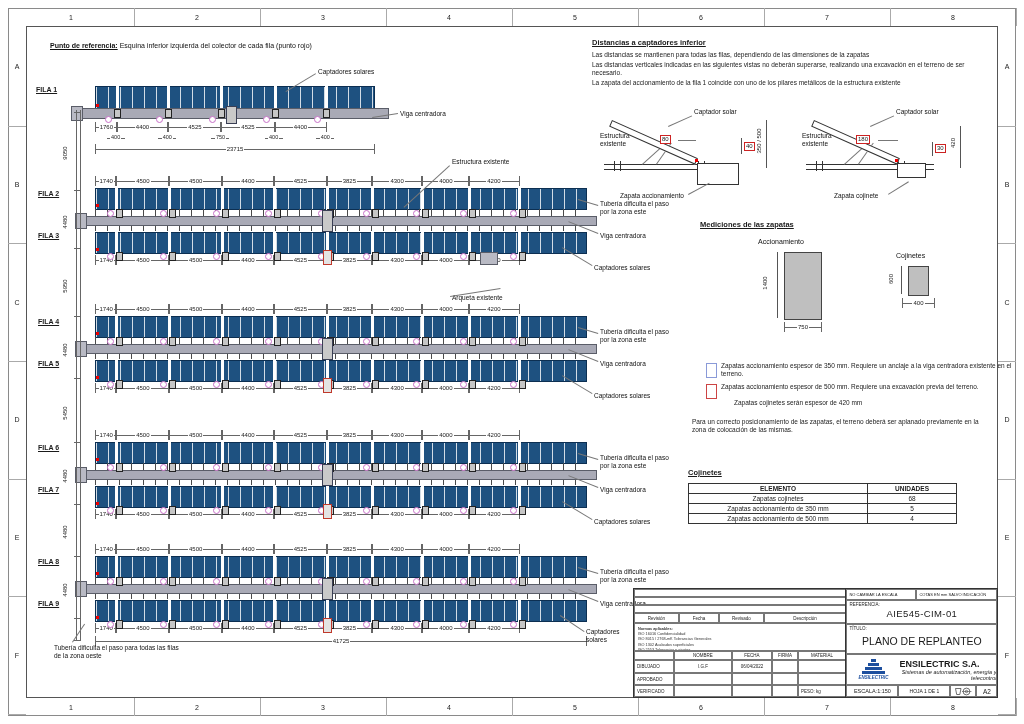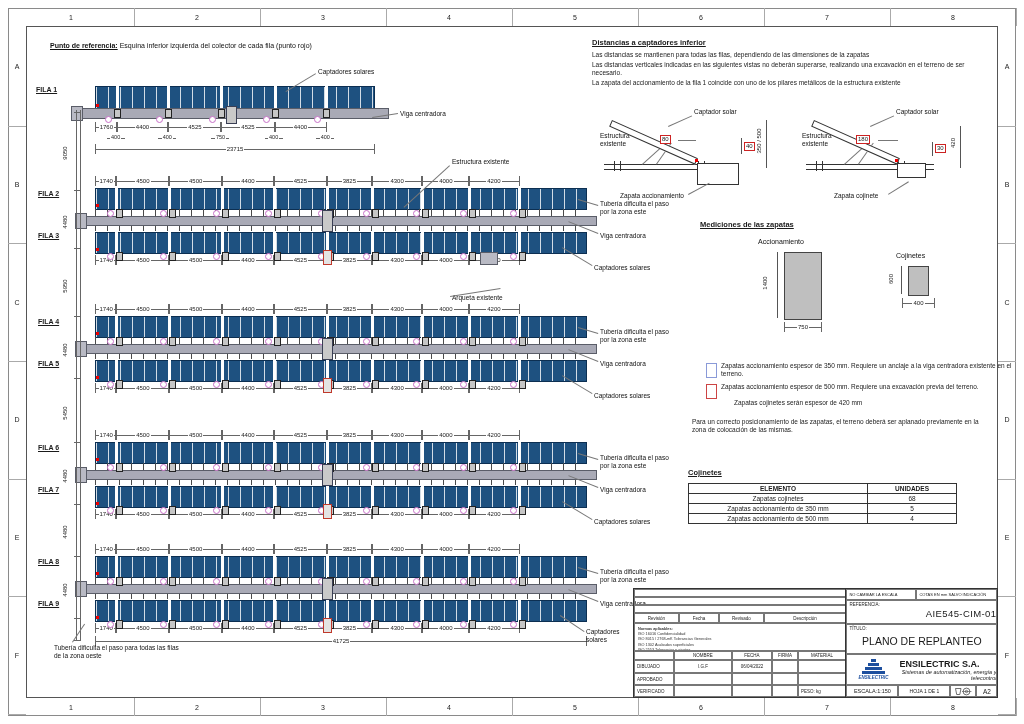--- a/index.html
+++ b/index.html
@@ -875,21 +875,21 @@
       <div class="cell tinytxt" style="width:48px;display:flex;align-items:center;padding-left:2px;">PESO: kg</div>
     </div>
   </div>
   <div class="tb-right">
     <div class="abs" style="left:0;top:0;width:151px;height:11px;display:flex;">
       <div class="cell" style="width:70px;display:flex;align-items:center;padding-left:2px;font-size:4px;">NO CAMBIAR LA ESCALA</div>
       <div class="cell" style="width:81px;display:flex;align-items:center;padding-left:2px;font-size:4px;">COTAS EN mm SALVO INDICACIÓN</div>
     </div>
     <div class="cell abs" style="left:0;top:11px;width:151px;height:24px;">
       <div class="tinytxt" style="padding:1px 2px;">REFERENCIA:</div>
-      <div style="font-size:9.5px;text-align:right;letter-spacing:.4px;">AIE545-CIM-01</div>
+      <div style="font-size:9.5px;text-align:center;letter-spacing:.4px;">AIE545-CIM-01</div>
     </div>
     <div class="cell abs" style="left:0;top:65px;width:151px;height:31px;display:flex;align-items:center;">
       <div style="width:52px;text-align:center;">
         <div style="margin:0 auto;width:5px;height:3px;background:#1d4f9e;"></div>
         <div style="margin:1px auto 0;width:11px;height:3px;background:#1d4f9e;"></div>
         <div style="margin:1px auto 0;width:17px;height:3px;background:#1d4f9e;"></div>
         <div style="margin:1px auto 0;width:23px;height:3px;background:#1d4f9e;"></div>
         <div style="font-size:4.5px;font-style:italic;font-weight:bold;color:#1d4f9e;margin-top:1px;">ENSILECTRIC</div>
       </div>
       <div style="width:97px;">

